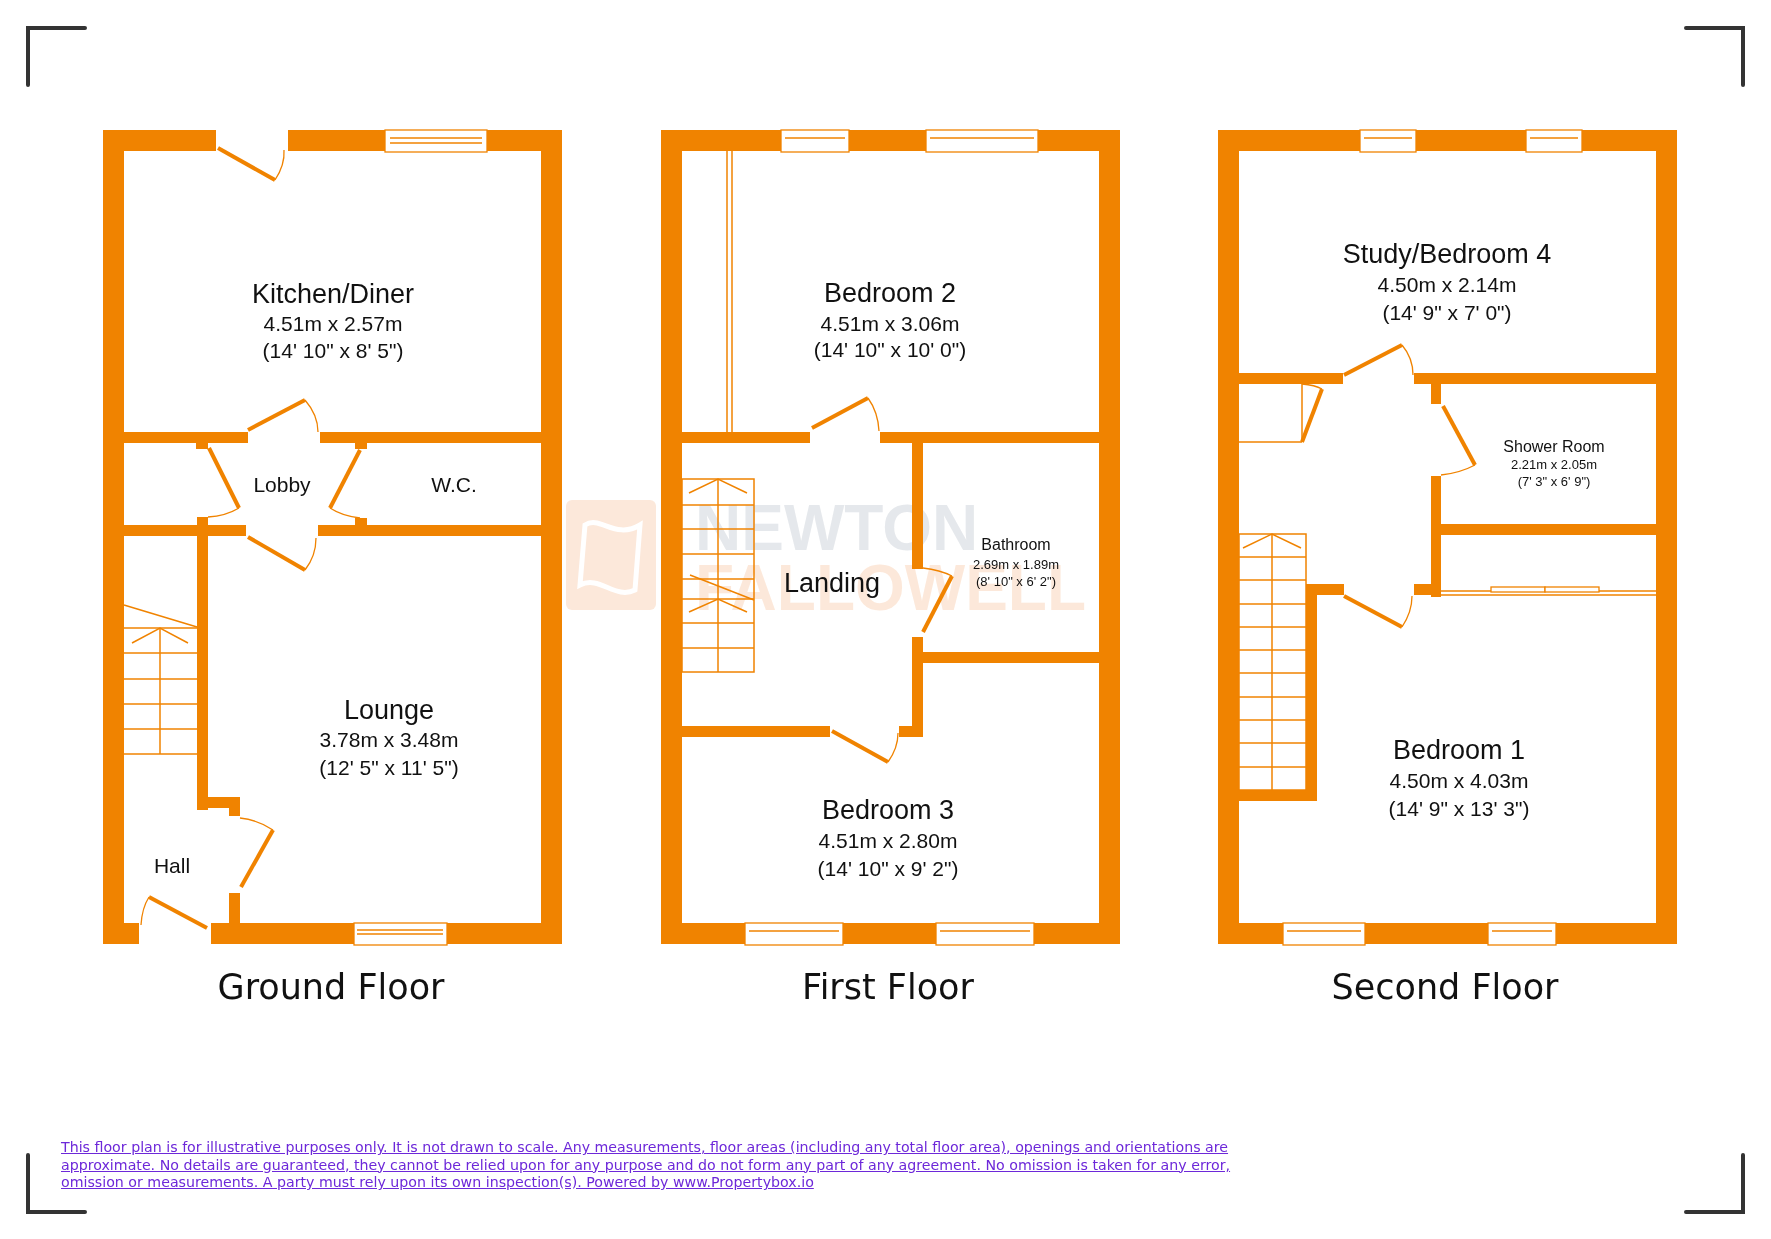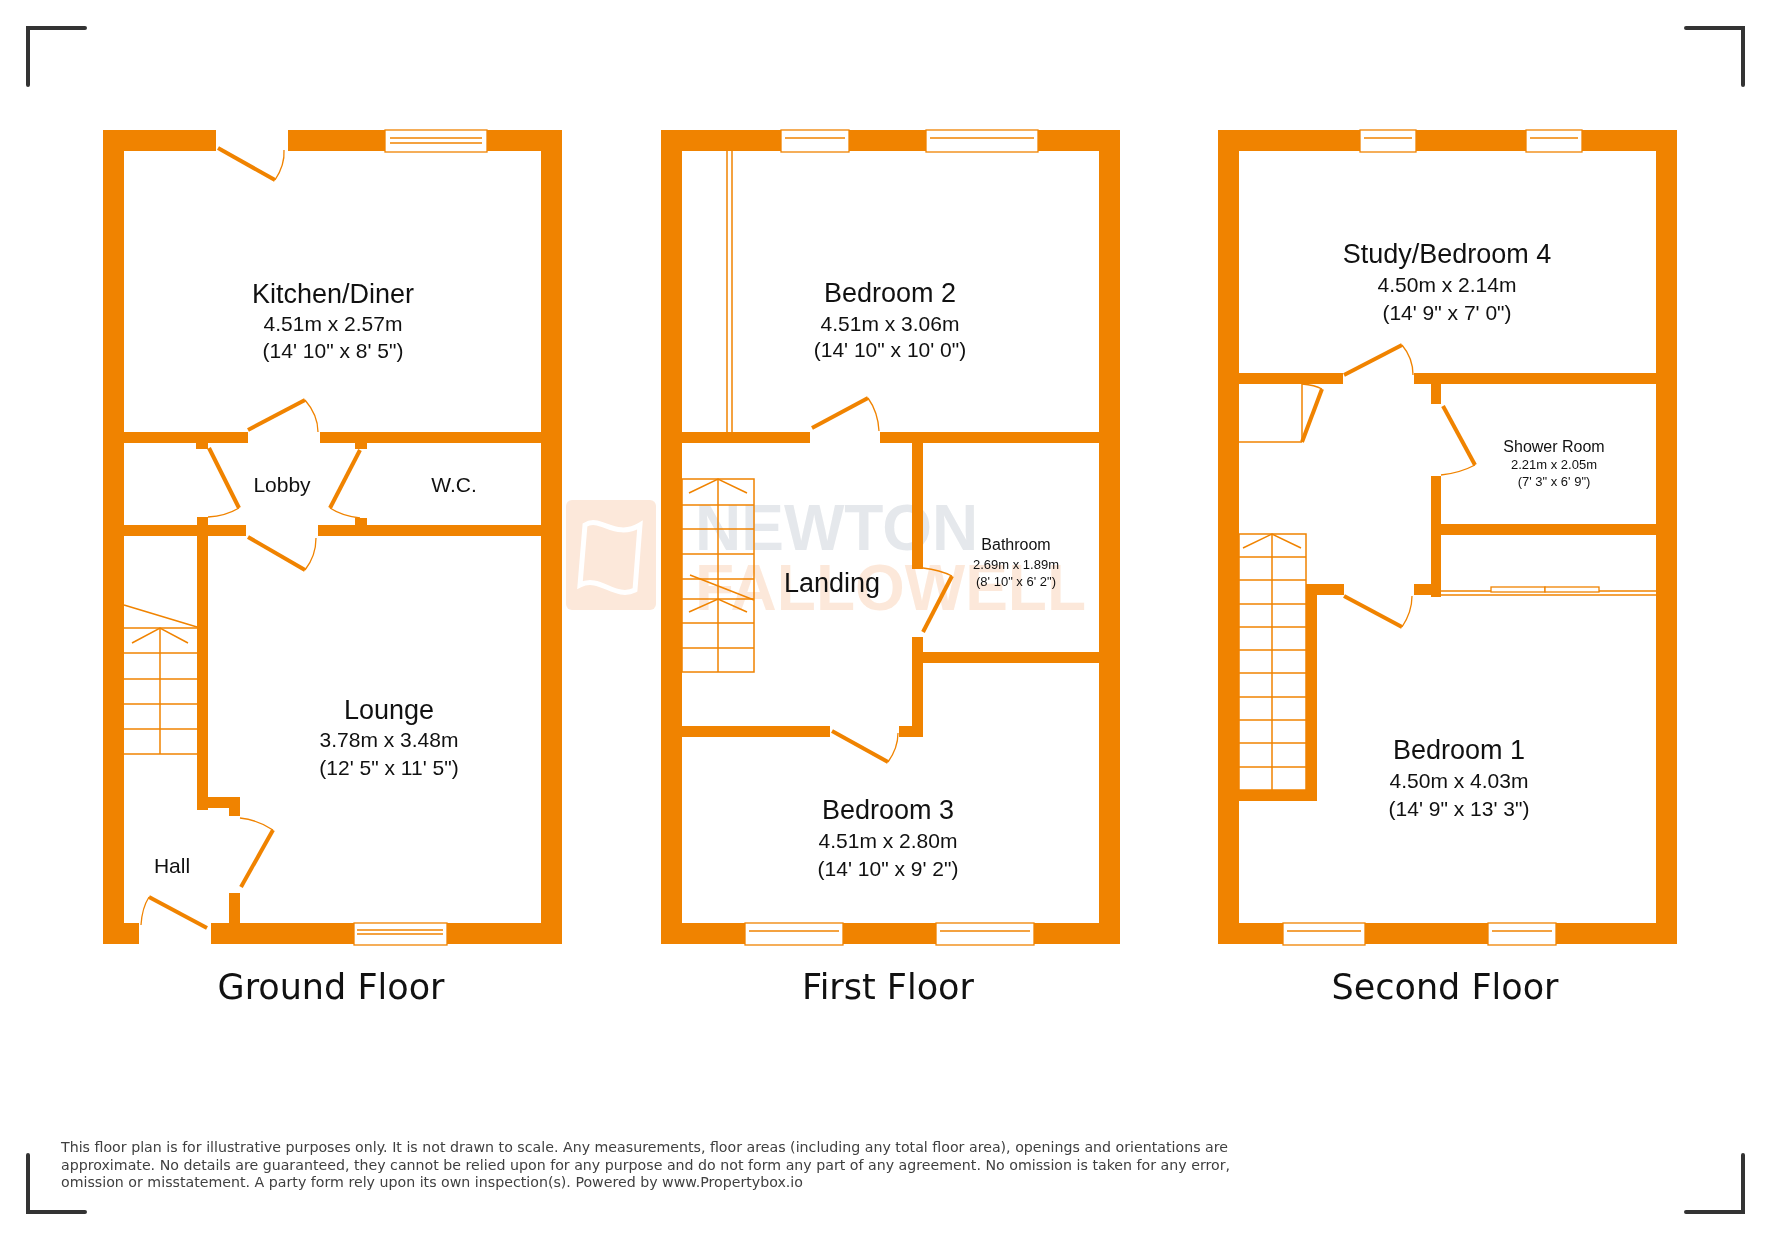--- a/index.html
+++ b/index.html
@@ -7,21 +7,21 @@
   #plan { position: absolute; left: 0; top: 0; width: 1771px; height: 1239px; }
   .wall { fill: #F08300; }
   .thin { stroke: #F08300; fill: none; stroke-width: 1.5; }
   .door { stroke: #F08300; fill: none; stroke-width: 4; stroke-linecap: butt; }
   .arc { stroke: #F08300; fill: none; stroke-width: 1.3; }
   .win { fill: #ffffff; stroke: #F08300; stroke-width: 1.3; }
   .room-name { font-family: "Liberation Sans", sans-serif; fill: #111; text-anchor: middle; }
   .floor-label { font-family: "DejaVu Sans", sans-serif; fill: #111; text-anchor: middle; font-size: 35px; }
   .corner { stroke: #333; stroke-width: 4; fill: none; stroke-linecap: round; }
   .wm-text { font-family: "Liberation Sans", sans-serif; font-size: 64px; font-weight: bold; }
-  #disclaimer { position: absolute; left: 61px; top: 1139px; width: 1200px; font-family: "DejaVu Sans", sans-serif; font-size: 14.2px; line-height: 17.5px; color: #404040; }
+  #disclaimer { position: absolute; left: 61px; top: 1139px; width: 1200px; font-family: "DejaVu Sans", sans-serif; font-size: 14.2px; line-height: 17.5px; color: #6d28d9; text-decoration: underline; }
   #disclaimer span { display: block; white-space: nowrap; }
 </style>
 </head>
 <body>
 
 <svg id="plan" viewBox="0 0 1771 1239" xmlns="http://www.w3.org/2000/svg">
 
   <g>
     <polyline class="corner" points="28,85 28,28 85,28"></polyline>
     <polyline class="corner" points="1686,28 1743,28 1743,85"></polyline>
@@ -269,14 +269,14 @@
   </g>
 
   <text class="floor-label" x="331" y="999">Ground Floor</text>
   <text class="floor-label" x="888" y="999">First Floor</text>
   <text class="floor-label" x="1445" y="999">Second Floor</text>
 </svg>
 
 <div id="disclaimer">
   <span>This floor plan is for illustrative purposes only. It is not drawn to scale. Any measurements, floor areas (including any total floor area), openings and orientations are</span>
   <span>approximate. No details are guaranteed, they cannot be relied upon for any purpose and do not form any part of any agreement. No omission is taken for any error,</span>
-  <span>omission or misstatement. A party form rely upon its own inspection(s). Powered by www.Propertybox.io</span>
+  <span>omission or measurements. A party must rely upon its own inspection(s). Powered by www.Propertybox.io</span>
 </div>
 
 </body></html>

